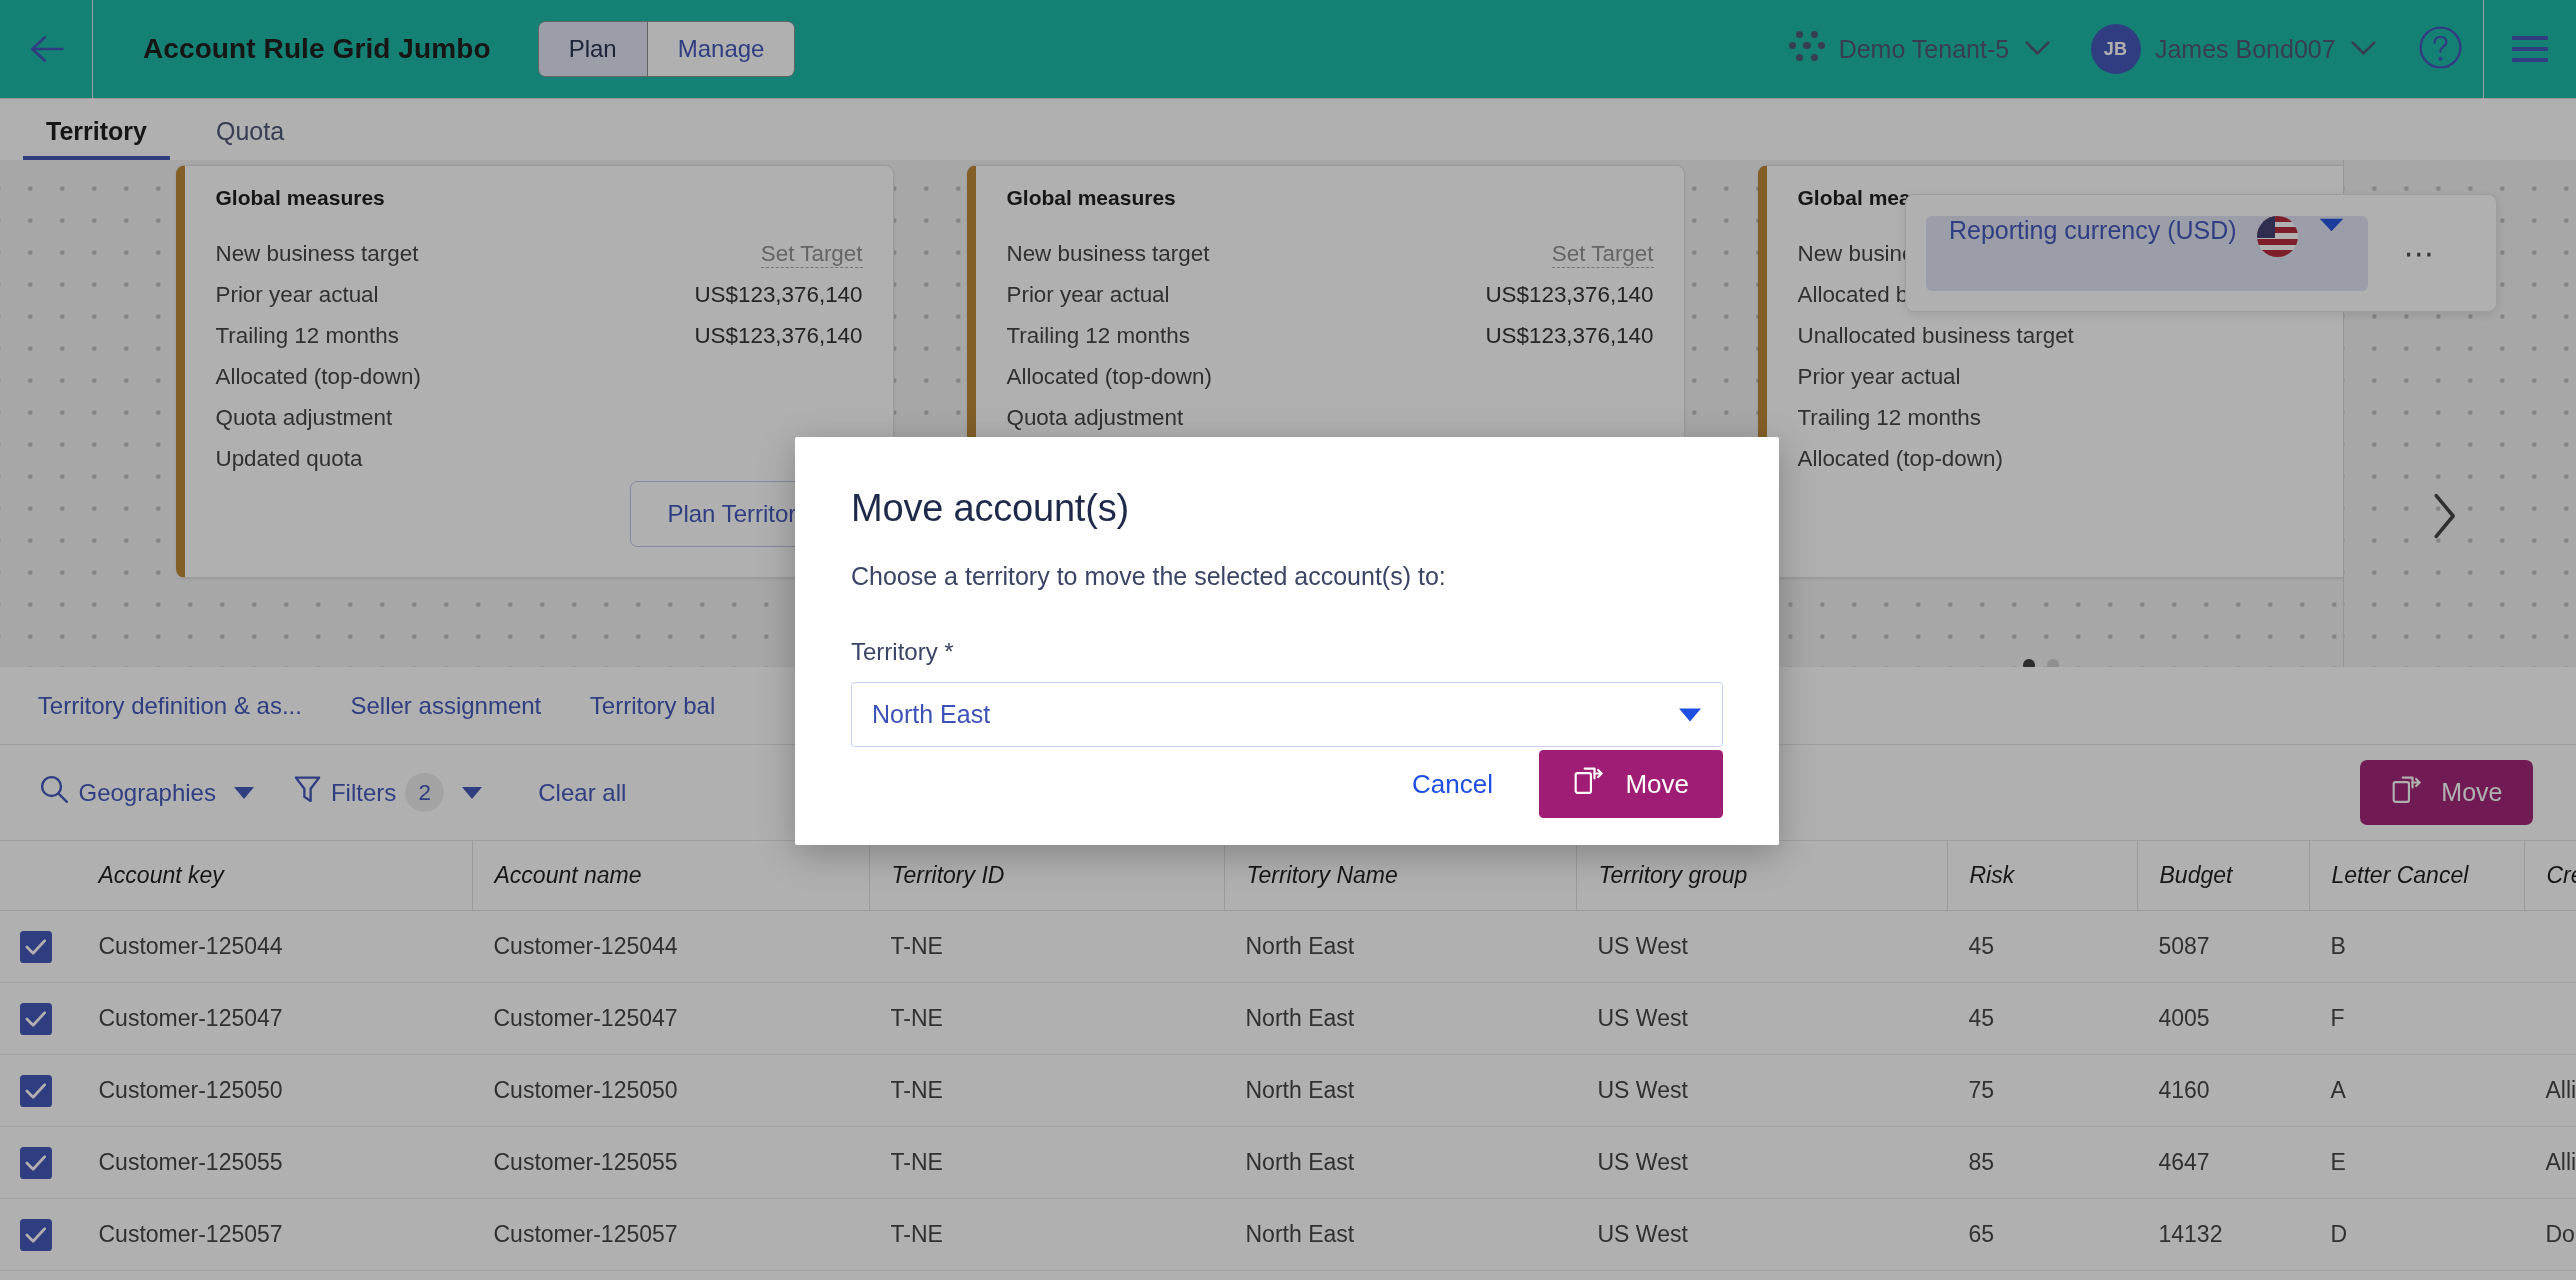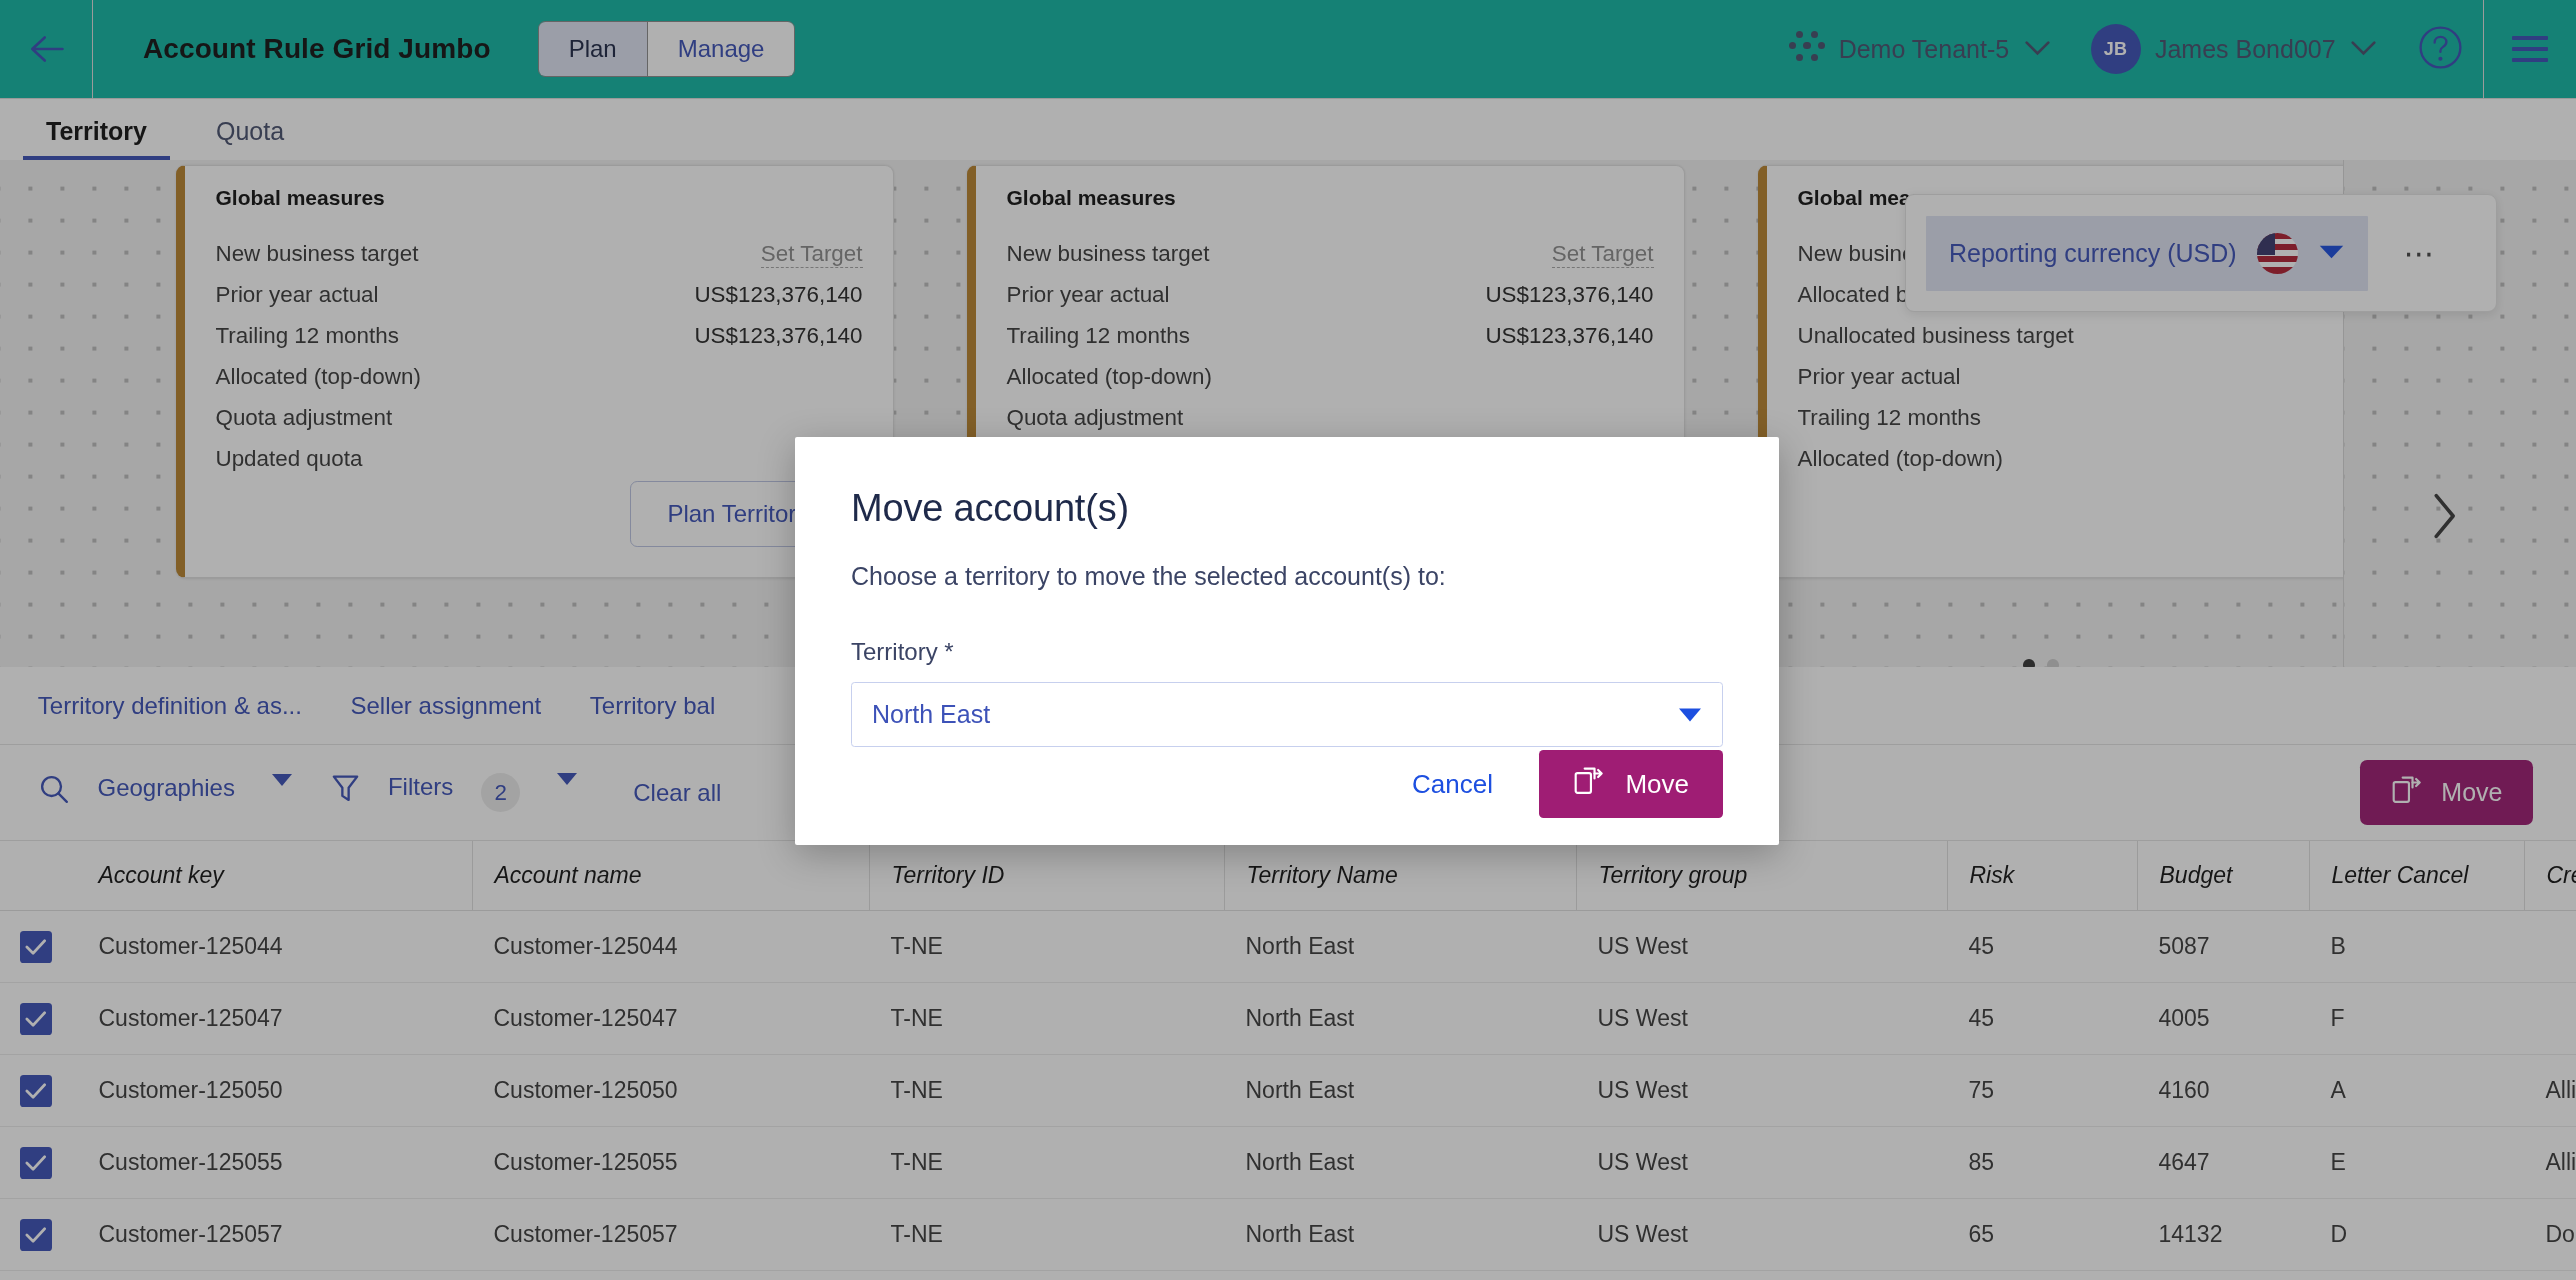--- a/index.html
+++ b/index.html
@@ -171,22 +171,22 @@
   
   .currency-flyout {
     position: absolute; left: 1905px; top: 194px;
     width: 592px; height: 118px;
     background: #ffffff; border: 0.9px solid #e4e4e4; border-radius: 9px;
     box-shadow: 0 2.7px 10.8px rgba(0,0,0,0.10);
     display: flex; align-items: center; padding: 0 20px;
     z-index: 20;
   }
   .currency-pill {
-    display: flex; align-items: center; gap: 20px;
-    background: #dfe4f3; border-radius: 1px;
+    display: flex; align-items: flex-start; gap: 20px;
+    background: #dfe4f3; border-radius: 6px;
     height: 75px; padding: 0 23px; cursor: pointer;
   }
   .currency-pill .ctext { font-size: 25px; color: #3d52b8; white-space: nowrap; }
   .flag {
     width: 41px; height: 41px; border-radius: 50%;
     background: linear-gradient(#b22234 0 14%, #ffffff 14% 28%, #b22234 28% 42%,
       #ffffff 42% 56%, #b22234 56% 70%, #ffffff 70% 84%, #b22234 84% 100%);
     position: relative; overflow: hidden; flex: none;
   }
   .flag:before {
@@ -212,21 +212,21 @@
 
   
   .toolbar {
     position: absolute; top: 744px; left: 0; width: 2576px; height: 97px;
     background: #ffffff;
     border-top: 0.9px solid #e4e4e4; border-bottom: 0.9px solid #e4e4e4;
     display: flex; align-items: center;
     z-index: 8;
   }
   .tb-item {
-    display: flex; gap: 28px;
+    display: flex; align-items: center; gap: 9px;
     margin-left: 39px; font-size: 24px; color: #3d52b8; cursor: pointer;
     white-space: nowrap;
   }
   .tb-item .tri {
     width: 0; height: 0;
     border-left: 10.8px solid transparent; border-right: 10.8px solid transparent;
     border-top: 12.6px solid #3d52b8; margin-left: 9px;
   }
   .badge-count {
     min-width: 39px; height: 39px; border-radius: 20px; background: #ececec;

